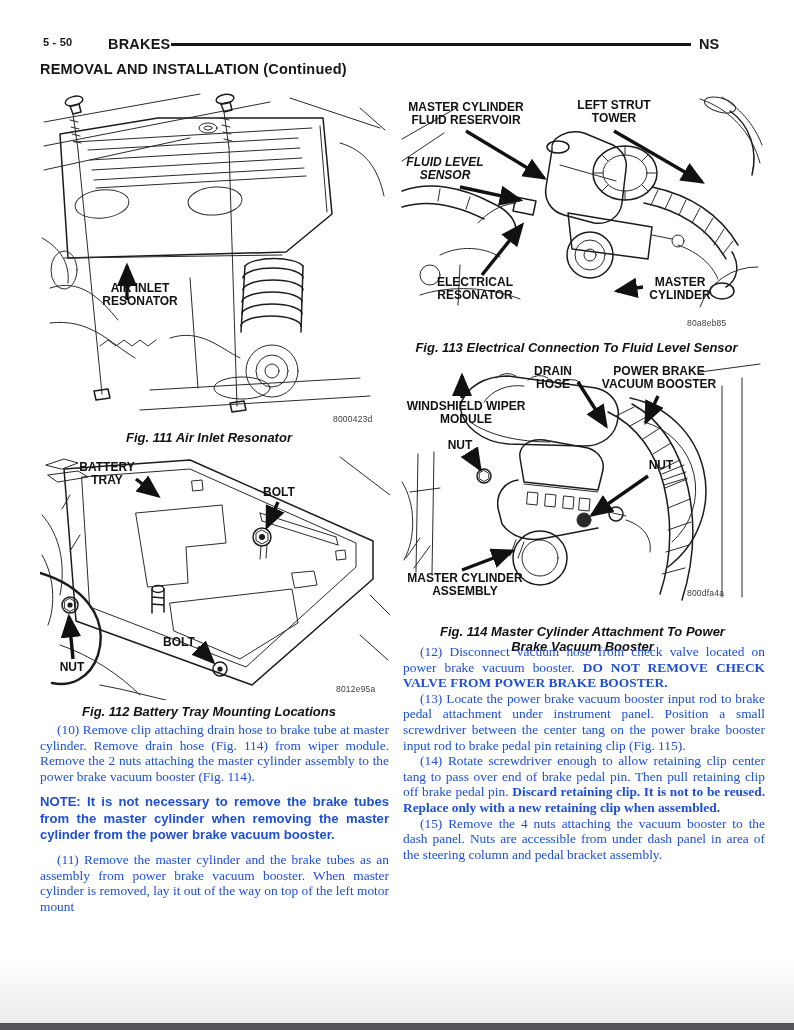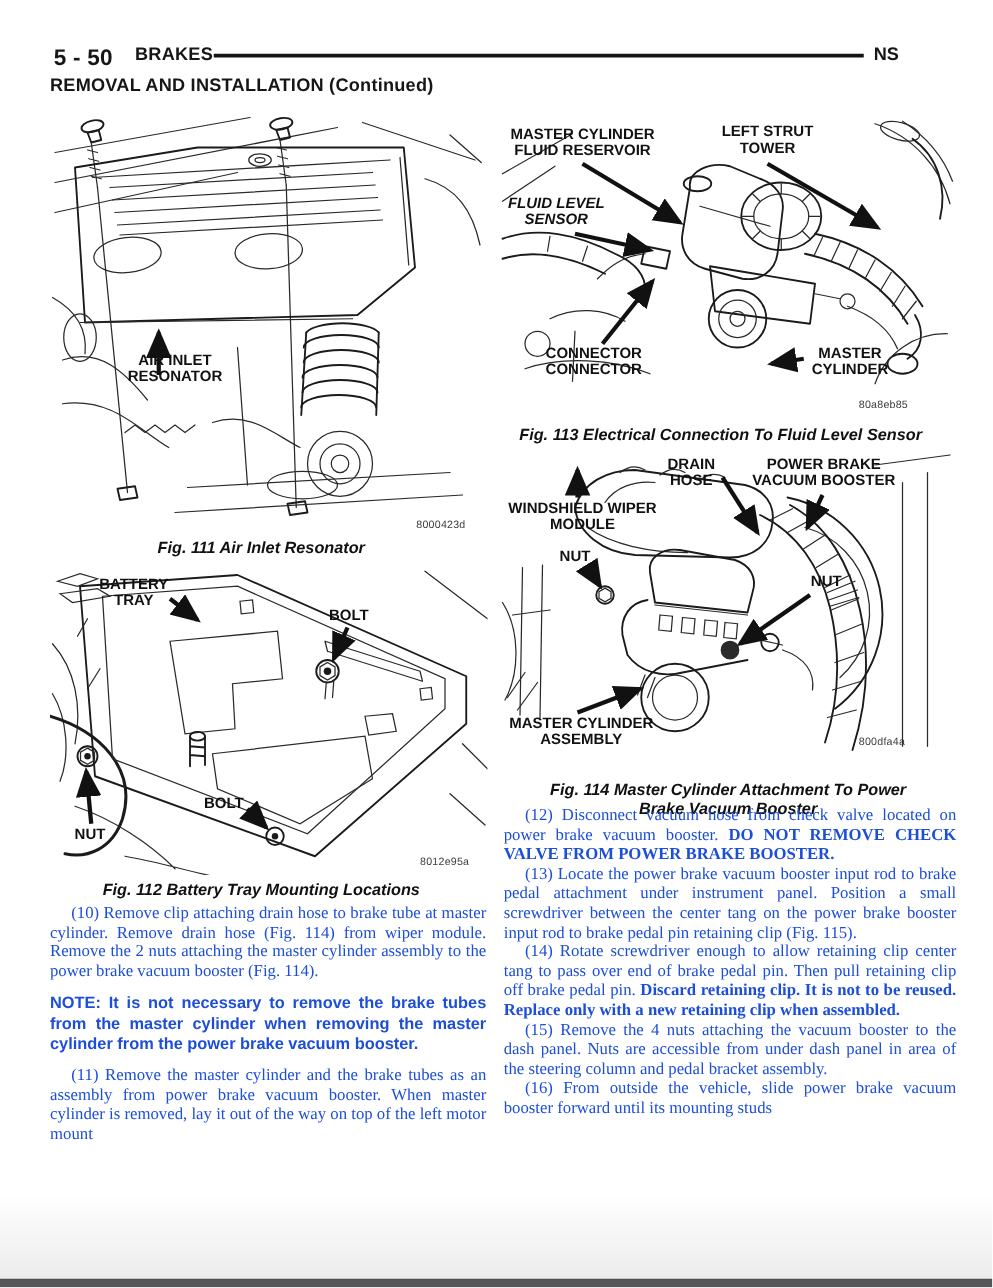--- a/index.html
+++ b/index.html
@@ -10,21 +10,21 @@
     font-family:"Liberation Sans", sans-serif; color:#161616;
   }
   .page::after{ 
     content:""; position:absolute; left:0; right:0; top:955px; height:69px;
     background:linear-gradient(rgba(0,0,0,0), rgba(0,0,0,0.08));
     pointer-events:none;
   }
   .footer-bar{ position:absolute; left:0; right:0; bottom:0; height:7px; background:#56565a; }
 
   
-  .hdr-pageref { position:absolute; left:43px; top:36px; font-weight:bold; font-size:18px; letter-spacing:.2px; }
+  .hdr-pageref { position:absolute; left:43px; top:36px; font-weight:bold; font-size:11px; letter-spacing:.2px; }
   .hdr-section { position:absolute; left:108px; top:36px; font-weight:bold; font-size:14.5px; letter-spacing:.2px; }
   .hdr-rule    { position:absolute; left:171px; top:43px; width:520px; height:3px; background:#141414; }
   .hdr-model   { position:absolute; left:699px; top:36px; font-weight:bold; font-size:14.5px; }
   .page-title  { position:absolute; left:40px; top:61px; font-weight:bold; font-size:14.5px; letter-spacing:.2px; }
 
   
   .fig { position:absolute; }
   .fig svg { position:absolute; left:0; top:0; }
   .art { stroke:#1b1b1b; fill:none; stroke-width:1.5; stroke-linecap:round; stroke-linejoin:round; }
   .art-thin { stroke:#2a2a2a; fill:none; stroke-width:1; stroke-linecap:round; }
@@ -216,21 +216,21 @@
 
       <line class="arr" x1="66" y1="36" x2="144" y2="83" marker-end="url(#ahC)"></line>
       <line class="arr" x1="214" y1="36" x2="302" y2="87" marker-end="url(#ahC)"></line>
       <line class="arr" x1="60" y1="92" x2="120" y2="105" marker-end="url(#ahC)"></line>
       <line class="arr" x1="82" y1="180" x2="122" y2="130" marker-end="url(#ahC)"></line>
       <line class="arr" x1="243" y1="192" x2="217" y2="196" marker-end="url(#ahC)"></line>
     </svg>
     <div class="fig-label" style="left:0px; top:6px; width:132px;">MASTER CYLINDER FLUID RESERVOIR</div>
     <div class="fig-label" style="left:168px; top:4px; width:92px;">LEFT STRUT TOWER</div>
     <div class="fig-label" style="left:2px; top:61px; width:86px;font-style:italic;">FLUID LEVEL SENSOR</div>
-    <div class="fig-label" style="left:28px; top:181px; width:94px;">CONNECTOR CONNECTOR</div>
+    <div class="fig-label" style="left:28px; top:181px; width:94px;">ELECTRICAL RESONATOR</div>
     <div class="fig-label" style="left:244px; top:181px; width:72px;">MASTER CYLINDER</div>
     <div class="fig-code" style="left:287px; top:223px;">80a8eb85</div>
     <div class="fig-caption" style="top:246px;">Fig. 113 Electrical Connection To Fluid Level Sensor</div>
   </div>
 
   <div class="fig" style="left:400px; top:362px; width:365px; height:292px;">
     <svg width="365" height="245" viewBox="0 0 365 245">
       <defs>
           <marker id="ahD" markerWidth="8" markerHeight="8" refX="6" refY="3" orient="auto">
             <path d="M0,0 L7,3 L0,6 Z" fill="#111"></path>
@@ -293,17 +293,16 @@
     <p>(10) Remove clip attaching drain hose to brake tube at master cylinder. Remove drain hose (Fig. 114) from wiper module. Remove the 2 nuts attaching the master cylinder assembly to the power brake vacuum booster (Fig. 114).</p>
     <p class="note">NOTE: It is not necessary to remove the brake tubes from the master cylinder when removing the master cylinder from the power brake vacuum booster.</p>
     <p>(11) Remove the master cylinder and the brake tubes as an assembly from power brake vacuum booster. When master cylinder is removed, lay it out of the way on top of the left motor mount</p>
   </div>
 
   <div class="textcol" style="left:403px; top:644px; width:362px;">
     <p><span>(12) Disconnect vacuum hose from check valve located on power brake vacuum booster. </span><b>DO NOT REMOVE CHECK VALVE FROM POWER BRAKE BOOSTER.</b></p>
     <p>(13) Locate the power brake vacuum booster input rod to brake pedal attachment under instrument panel. Position a small screwdriver between the center tang on the power brake booster input rod to brake pedal pin retaining clip (Fig. 115).</p>
     <p><span>(14) Rotate screwdriver enough to allow retaining clip center tang to pass over end of brake pedal pin. Then pull retaining clip off brake pedal pin. </span><b>Discard retaining clip. It is not to be reused. Replace only with a new retaining clip when assembled.</b></p>
     <p>(15) Remove the 4 nuts attaching the vacuum booster to the dash panel. Nuts are accessible from under dash panel in area of the steering column and pedal bracket assembly.</p>
-    <p>(16) From outside the vehicle, slide power brake vacuum booster forward until its mounting studs</p>
   </div>
 
   <div class="footer-bar"></div>
 </div>
 
 </body></html>

